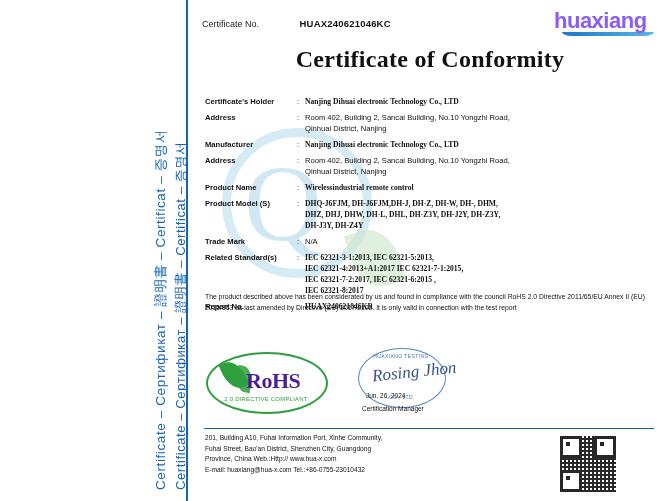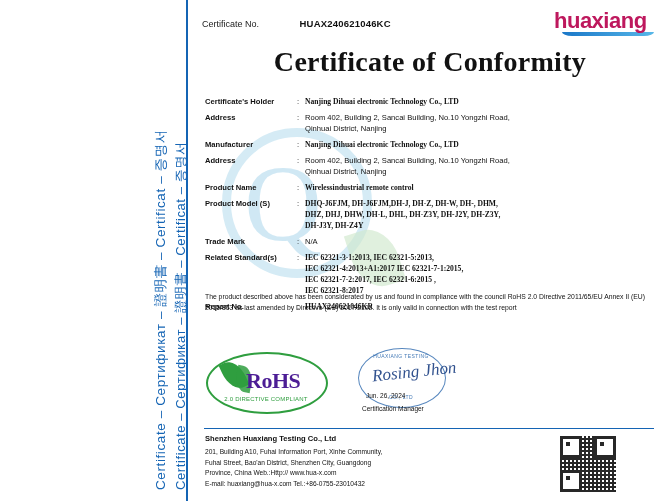--- a/index.html
+++ b/index.html
@@ -32,35 +32,35 @@
   .vt2{left:172px;top:490px;font-size:13px;}
 
   
   .certno{
     position:absolute;left:202px;top:18px;
     font-size:9px;color:#222;
   }
   .certno b{font-size:9.5px;color:#111;letter-spacing:.2px;padding-left:38px;}
   .brand{
     position:absolute;right:14px;top:8px;
-    font-size:22px;font-weight:bold;color:#be185d;
+    font-size:22px;font-weight:bold;color:#8b5cf6;
     letter-spacing:-.5px;
   }
   .brand .swoosh{
     display:block;height:4px;width:92px;margin-left:8px;margin-top:-2px;
     border-radius:0 0 40px 40px/0 0 16px 16px;
     background:linear-gradient(90deg,#1a77c8,#57b7e8);
   }
 
   
   .title{
     position:absolute;left:200px;top:46px;width:460px;
     text-align:center;
     font-family:"Liberation Serif", serif;
-    font-size:28px;font-weight:bold;color:#111;
+    font-size:24px;font-weight:bold;color:#111;
     letter-spacing:.3px;
   }
 
   
   .fields{
     position:absolute;left:205px;top:96px;width:450px;
     font-size:7.6px;color:#111;line-height:1.45;
   }
   .frow{display:flex;margin-bottom:5px;}
   .flabel{width:92px;flex:0 0 92px;font-weight:bold;color:#111;}
@@ -287,21 +287,20 @@
     <div class="oval"></div>
     <div class="arc">HUAXIANG TESTING</div>
     <div class="arc2">CO., LTD</div>
   </div>
   <div class="sig">Rosing Jhon</div>
   <div class="sigdate">Jun. 26, 2024</div>
   <div class="sigrole">Certification Manager</div>
 
   <div class="foot-rule"></div>
   <div class="footer">
-    <span class="fname">Shenzhen Huaxiang Testing Co., Ltd</span>
     <span>201, Building A10, Fuhai Information Port, Xinhe Community,</span><br>
     <span>Fuhai Street, Bao'an District, Shenzhen City, Guangdong</span><br>
     <span>Province, China    Web.:Http:// www.hua-x.com</span><br>
     <span>E-mail: huaxiang@hua-x.com    Tel.:+86-0755-23010432</span>
   </div>
 
   <div class="qr">
     <span class="pe tl">
         <i></i>
       </span>

